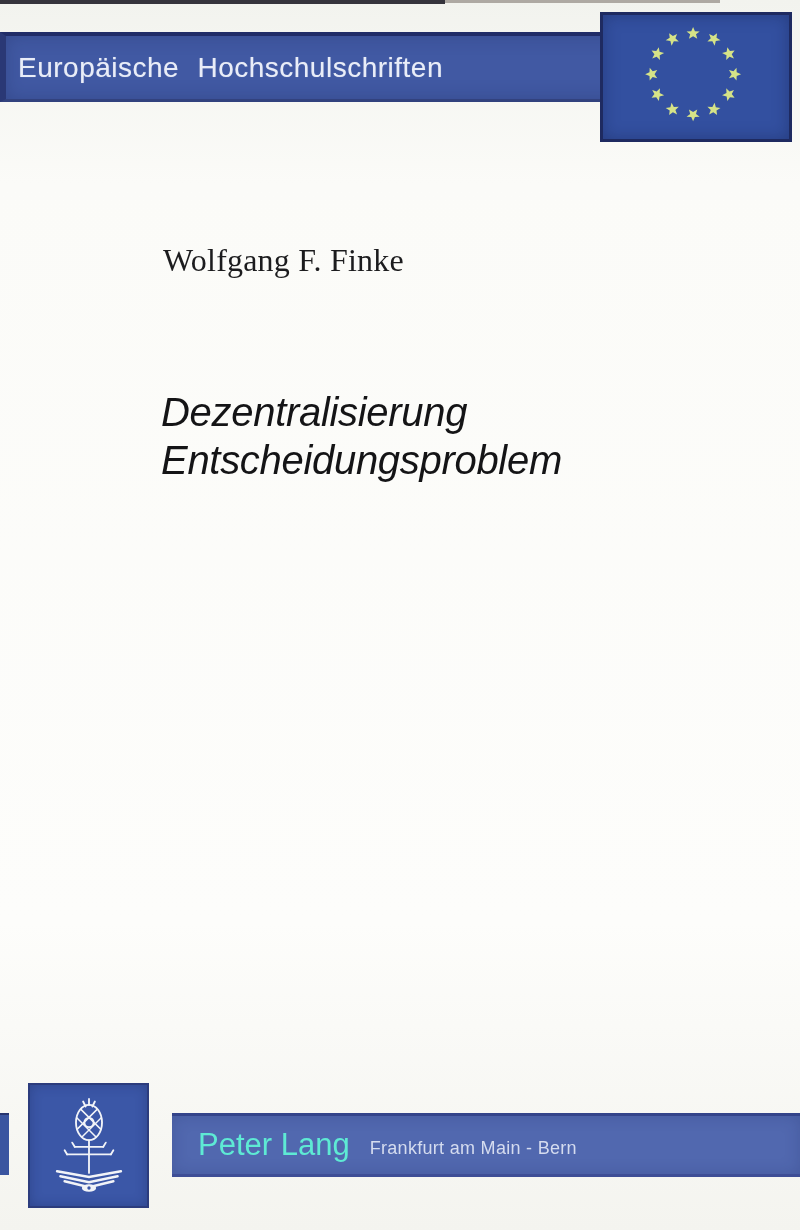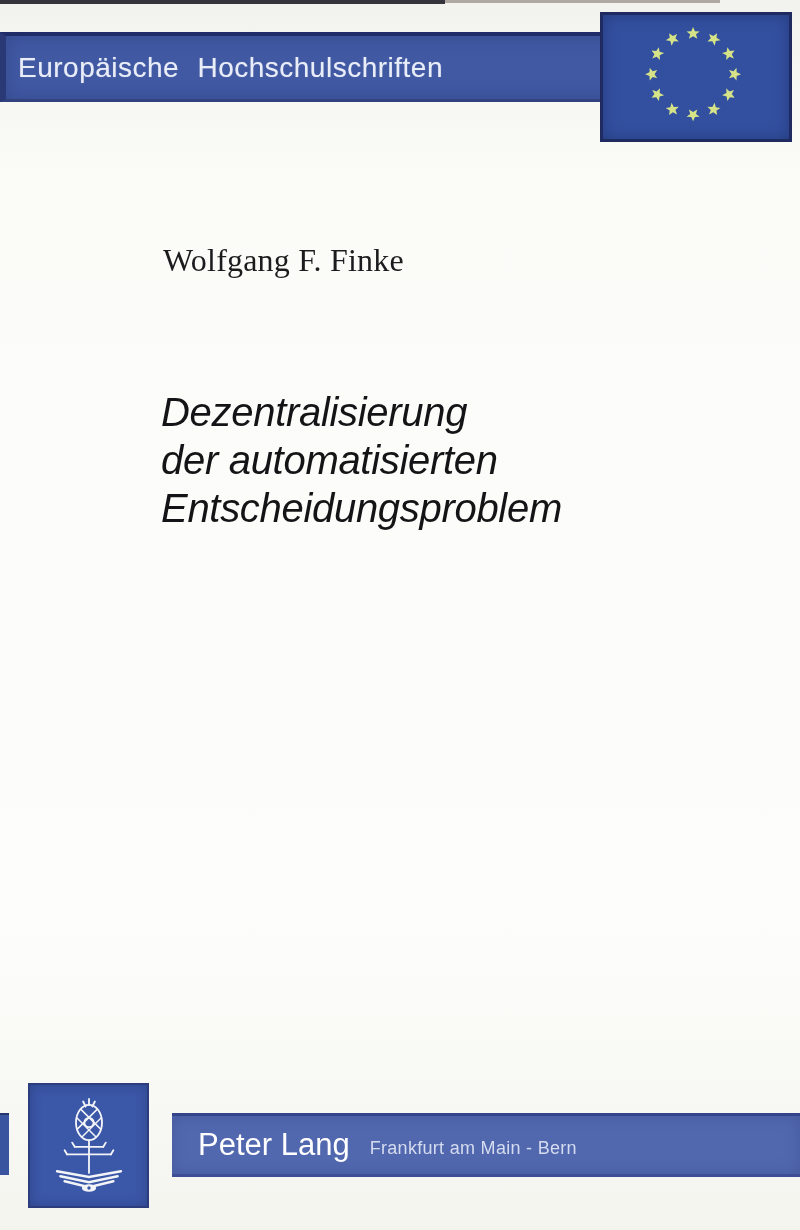--- a/index.html
+++ b/index.html
@@ -63,21 +63,21 @@
     box-shadow:inset 0 0 12px rgba(20,30,80,.3);
   }
   .publisher-bar{
     position:absolute;left:172px;top:1113px;width:628px;height:64px;
     background:#5168af;
     border-top:3px solid #34448a;
     border-bottom:3px solid #3e4e96;
     display:flex;align-items:baseline;padding-left:26px;
     box-shadow:inset 0 0 16px rgba(25,35,90,.2);
   }
-  .pub-name{color:#ffffff;font-size:31px;align-self:center;}
+  .pub-name{color:#5eead4;font-size:31px;align-self:center;}
   .pub-loc{color:#d5dcef;font-size:18px;align-self:center;margin-left:20px;padding-top:6px;letter-spacing:.3px;}
 </style>
 </head>
 <body>
 
 <div class="page">
 
   <div class="scan-strip one"></div>
   <div class="scan-strip two"></div>
 
@@ -102,21 +102,20 @@
       <use href="#star" transform="rotate(270 93 62)"></use>
       <use href="#star" transform="rotate(300 93 62)"></use>
       <use href="#star" transform="rotate(330 93 62)"></use>
     </svg>
   </div>
 
   <div class="author">Wolfgang F. Finke</div>
 
   <div class="title">
     <div>Dezentralisierung</div>
-    <div>der automatisierten</div>
     <div>Entscheidungsproblem</div>
   </div>
 
   <div class="left-stub"></div>
 
   <div class="logo-box">
     <svg width="84" height="104" viewBox="0 0 100 116" aria-hidden="true">
       <defs>
         <clipPath id="coneclip">
             <ellipse cx="50" cy="30" rx="15.5" ry="21"></ellipse>

